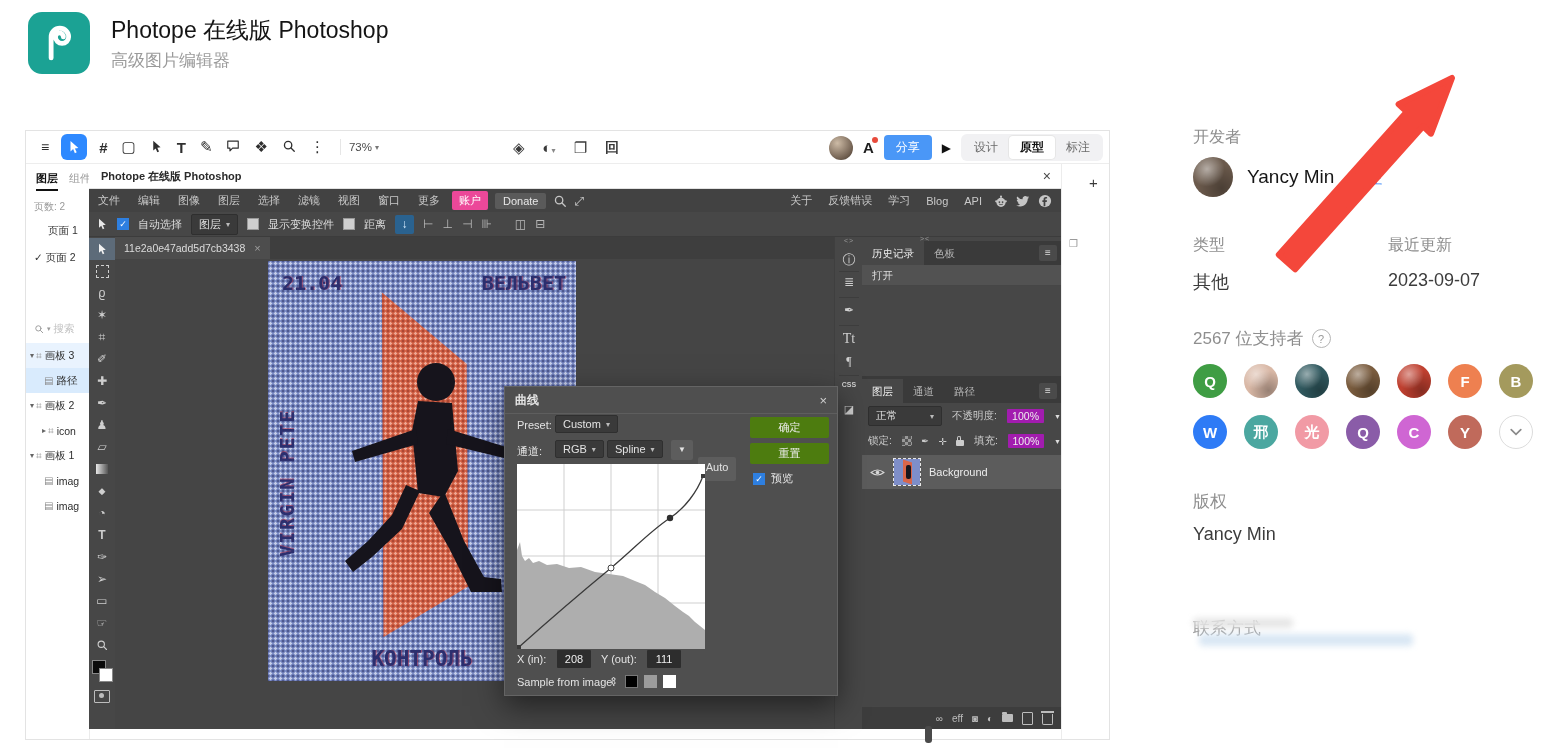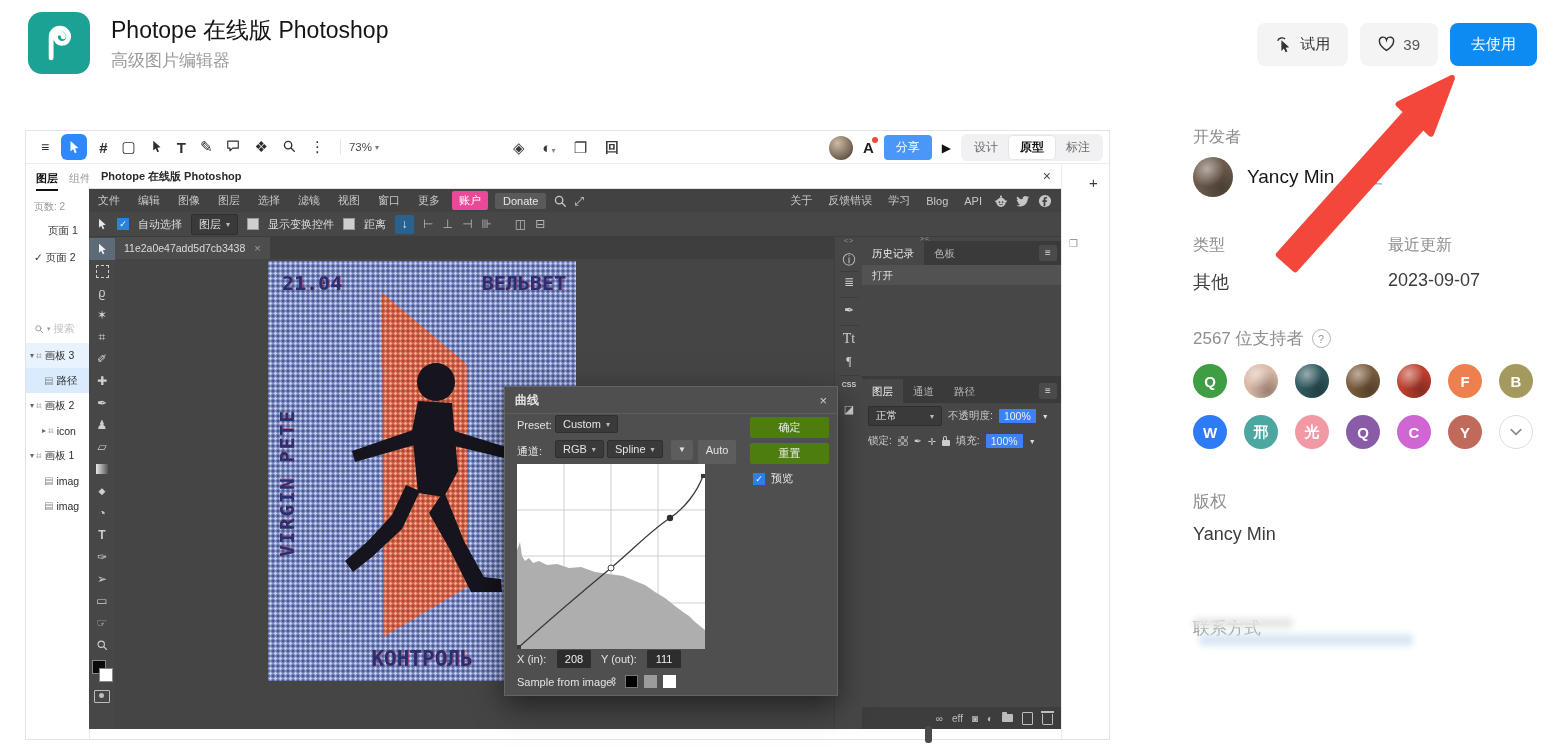--- a/index.html
+++ b/index.html
@@ -114,22 +114,22 @@
   
   .pp-strip{position:absolute;left:745px;top:73px;width:28px;height:492px;background:#474747;border-left:1px solid #3f3f3f;box-sizing:border-box;}
   .stripe-ic{position:absolute;left:0;width:28px;text-align:center;color:#cfcfcf;}
   .strip-div{position:absolute;left:4px;width:20px;height:1px;background:#3d3d3d;}
   .pp-panels{position:absolute;left:773px;top:73px;width:199px;height:492px;background:#474747;}
   .ptabs{position:absolute;left:0;width:199px;height:24px;background:#3a3a3a;display:flex;align-items:stretch;font-size:10.5px;color:#b5b5b5;}
   .ptab{padding:0 10px;line-height:24px;}
   .ptab.on{background:#474747;color:#ececec;}
   .pmenu-btn{position:absolute;right:4px;top:4px;width:18px;height:16px;background:#4a4a4a;border-radius:2px;color:#ddd;font-size:10px;text-align:center;line-height:16px;}
   .hist-item{position:absolute;left:0;top:28px;width:199px;height:21px;background:#525252;border-bottom:1px solid #464646;line-height:21px;padding-left:10px;font-size:10.5px;color:#ddd;box-sizing:border-box;}
-  .lrow{display:flex;align-items:center;gap:6px;padding-left:6px;box-sizing:border-box;font-size:10.5px;color:#ccc;}
-  .mini-input{background:#3b82f6;color:#eee;padding:1px 5px;border-radius:1px;}
+  .lrow{display:flex;align-items:center;gap:6px;padding-left:6px;box-sizing:border-box;font-size:10.5px;color:#ccc;justify-content:space-between;}
+  .mini-input{background:#a21caf;color:#eee;padding:1px 5px;border-radius:1px;}
   .checker{width:10px;height:10px;background-image:linear-gradient(45deg,#999 25%,transparent 25%,transparent 75%,#999 75%),linear-gradient(45deg,#999 25%,#555 25%,#555 75%,#999 75%);background-size:6px 6px;background-position:0 0,3px 3px;}
   .mini-lock{width:8px;height:6px;background:#ccc;border-radius:1px;position:relative;margin-top:3px;}
   .mini-lock::before{content:"";position:absolute;top:-4px;left:1px;width:4px;height:4px;border:1.5px solid #ccc;border-bottom:none;border-radius:3px 3px 0 0;box-sizing:border-box;}
   .layer-row{position:absolute;left:0;top:76px;width:199px;height:34px;background:#5c5c5c;display:flex;align-items:center;gap:9px;padding-left:8px;box-sizing:border-box;}
   .thumb{width:26px;height:26px;background:#7e8ec9;outline:1px dashed #e8e8e8;position:relative;overflow:hidden;}
   .thumb::before{content:"";position:absolute;left:9px;top:2px;width:9px;height:22px;background:#d9664a;transform:skewY(18deg);}
   .thumb::after{content:"";position:absolute;left:12px;top:6px;width:5px;height:14px;background:#17161d;border-radius:2px;}
   .pp-bottom{position:absolute;left:0;top:470px;width:199px;height:22px;background:#3d3d3d;display:flex;align-items:center;justify-content:flex-end;gap:9px;padding-right:8px;box-sizing:border-box;color:#bdbdbd;font-size:10px;}
   .i-folder{width:11px;height:8px;background:#bdbdbd;border-radius:1px;position:relative;}
   .i-folder::before{content:"";position:absolute;top:-2px;left:0;width:5px;height:2px;background:#bdbdbd;border-radius:1px 1px 0 0;}
@@ -192,37 +192,20 @@
 <div class="page">
 
   <div class="abs logo">
     <svg width="42" height="42" viewBox="0 0 48 48">
         <path d="M15 41 V17 a10 10 0 0 1 20 0 a7.5 7.5 0 0 1 -15 0 a4.5 4.5 0 0 1 9 0" stroke="#fff" stroke-width="5.5" fill="none" stroke-linecap="round"></path>
       </svg>
   </div>
   <div class="abs app-title">Photope 在线版 Photoshop</div>
   <div class="abs app-sub">高级图片编辑器</div>
 
-  <div class="abs top-actions">
-    <div class="btn btn-gray">
-      <svg class="ic" width="17" height="17">
-          <use href="#i-click" style="color:#333"></use>
-        </svg>
-      <span>试用</span>
-    </div>
-    <div class="btn btn-gray">
-      <svg width="17" height="17">
-          <use href="#i-heart" style="color:#333"></use>
-        </svg>
-      <span style="color:#555">39</span>
-    </div>
-    <div class="btn btn-blue">
-      <span>去使用</span>
-    </div>
-  </div>
 
   <div class="abs s-label" style="left:1193px;top:127px">开发者</div>
   <div class="abs dev-row">
     <div class="dev-avatar"></div>
     <div class="dev-name">Yancy Min</div>
     <div class="follow">关注</div>
   </div>
   <div class="abs s-label" style="left:1193px;top:235px">类型</div>
   <div class="abs s-label" style="left:1388px;top:235px">最近更新</div>
   <div class="abs meta-val" style="left:1193px;top:270px">其他</div>
@@ -522,21 +505,21 @@
         <span class="abs" style="left:12px;top:57px">通道:</span>
         <span class="dd abs" style="left:50px;top:53px">
             <span>RGB</span>
             <span class="car">▾</span>
           </span>
         <span class="dd abs" style="left:102px;top:53px">
             <span>Spline</span>
             <span class="car">▾</span>
           </span>
         <span class="abs" style="left:166px;top:53px;width:22px;height:20px;background:#5d5d5d;border-radius:2px;text-align:center;line-height:20px;font-size:8px">▼</span>
-        <span class="abs" style="left:193px;top:53px;width:38px;height:24px;background:#5d5d5d;border-radius:2px;text-align:center;line-height:20px">Auto</span>
+        <span class="abs" style="left:193px;top:70px;width:38px;height:24px;background:#5d5d5d;border-radius:2px;text-align:center;line-height:20px">Auto</span>
         <span class="cv-btn" style="left:245px;top:30px">确定</span>
         <span class="cv-btn" style="left:245px;top:56px">重置</span>
         <span class="abs" style="left:248px;top:84px;display:flex;align-items:center;gap:6px">
           <span class="cb on">✓</span>
           <span>预览</span>
         </span>
         <div class="plot">
           <svg width="188" height="185" viewBox="0 0 188 185">
             <g stroke="#cfcfcf" stroke-width="1">
                 <line x1="47" y1="0" x2="47" y2="185"></line>
@@ -611,20 +594,27 @@
           <div class="lrow abs" style="left:0;top:50px;width:199px;height:24px">
             <span>锁定:</span>
             <span class="checker"></span>
             <span style="font-size:9px">✒</span>
             <span style="font-size:10px">✛</span>
             <span class="mini-lock"></span>
             <span>填充:</span>
             <span class="mini-input">100%</span>
             <span style="font-size:7px;color:#ddd">▼</span>
           </div>
+          <div class="layer-row">
+            <svg width="15" height="11">
+                <use href="#i-eye" style="color:#d9d9d9"></use>
+              </svg>
+            <span class="thumb"></span>
+            <span style="color:#ececec;font-size:11px">Background</span>
+          </div>
           <div class="abs" style="left:0;top:110px;width:199px;height:218px;background:#474747"></div>
         </div>
         <div class="pp-bottom">
           <span>∞</span>
           <span>eff</span>
           <span>◙</span>
           <span>◐</span>
           <span class="i-folder"></span>
           <span class="i-page"></span>
           <span class="i-trash"></span>

